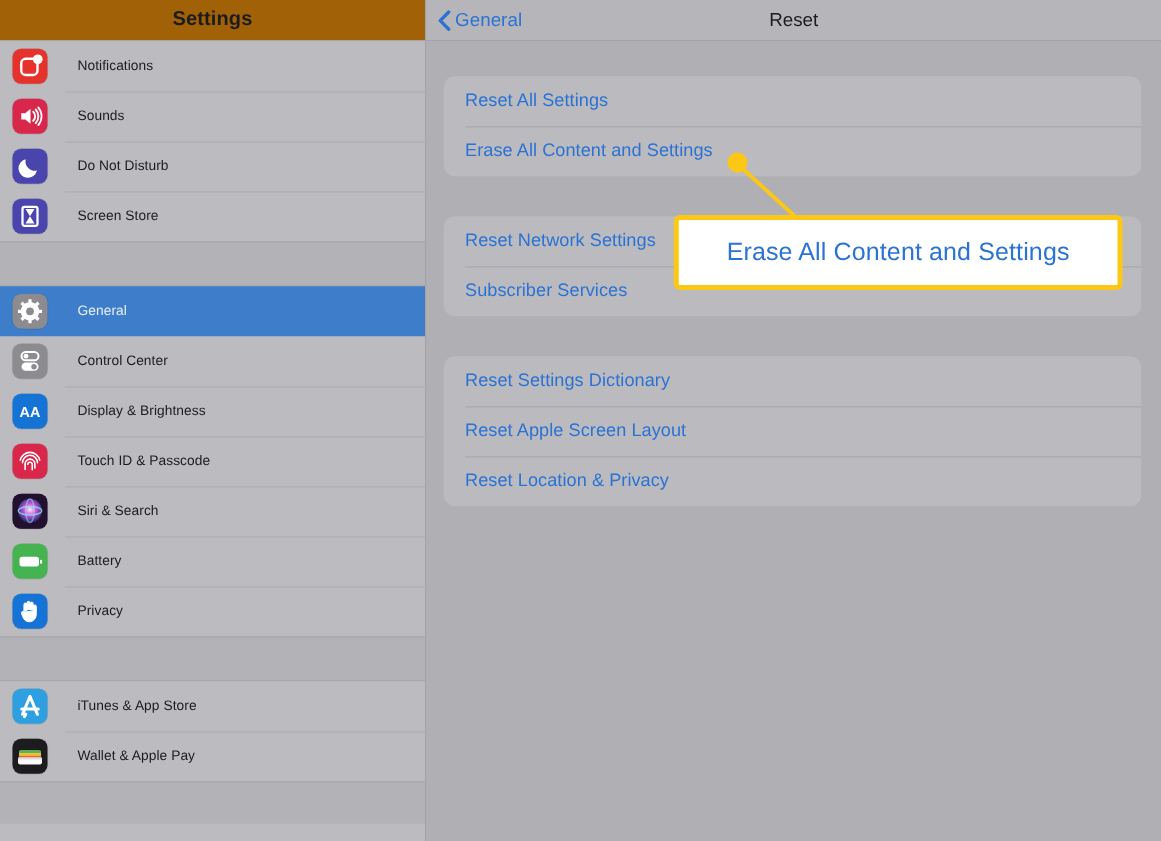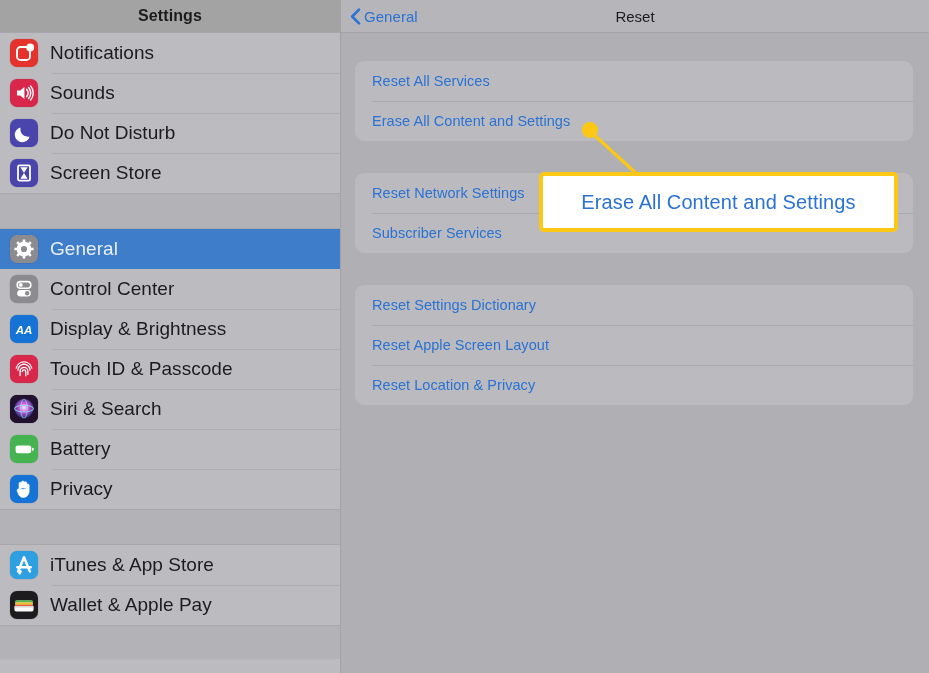--- a/index.html
+++ b/index.html
@@ -30,21 +30,21 @@
     border-right: 1px solid #a3a3a7;
     box-sizing: border-box;
     overflow: hidden;
     position: relative;
   }
   .sidebar-header {
     height: 32px;
     display: flex;
     align-items: center;
     justify-content: center;
-    background: #a3a3a3;
+    background: #a16207;
     border-bottom: 1px solid #a8a8ac;
   }
   .sidebar-title {
     font-size: 16px;
     font-weight: bold;
     color: #1c1c1e;
     letter-spacing: .1px;
   }
   .side-group {
     background: #bcbcc0;
@@ -77,40 +77,39 @@
     background: #aeaeb2;
   }
   .side-row.selected {
     background: #3d7dca;
   }
   .side-row.selected::before,
   .side-row.selected + .side-row::before {
     background: transparent;
   }
   .side-label {
-    font-size: 19px;
+    font-size: 11px;
     color: #1c1c1e;
-    margin-left: 12px;
+    margin-left: 24px;
     letter-spacing: .05px;
   }
   .side-row.selected .side-label {
     color: #e9eef5;
   }
   .app-icon {
     width: 28px;
     height: 28px;
     border-radius: 7px;
     flex: 0 0 28px;
     display: flex;
     align-items: center;
     justify-content: center;
     overflow: hidden;
     position: relative;
     box-shadow: 0 0 0 0.5px rgba(0,0,0,.10);
-    font-style: italic;
   }
   .app-icon svg { display: block; }
 
   
   .detail {
     flex: 1;
     height: 673px;
     background: #b0b0b4;
     position: relative;
     overflow: hidden;
@@ -392,21 +391,21 @@
             <polyline points="9,1.6 2.2,8.5 9,15.4" fill="none" stroke="#2a72d4" stroke-width="2.6" stroke-linecap="round" stroke-linejoin="round"></polyline>
           </svg>
         </span>
         <span class="back-label">General</span>
       </div>
       <div class="nav-title">Reset</div>
     </div>
     <div class="content" id="reset-content">
         <div class="card">
           <div class="card-row">
-            <span class="card-link">Reset All Services</span>
+            <span class="card-link">Reset All Settings</span>
           </div>
           <div class="card-row">
             <span class="card-link">Erase All Content and Settings</span>
           </div>
         </div>
         <div class="card">
           <div class="card-row">
             <span class="card-link">Reset Network Settings</span>
           </div>
           <div class="card-row">

